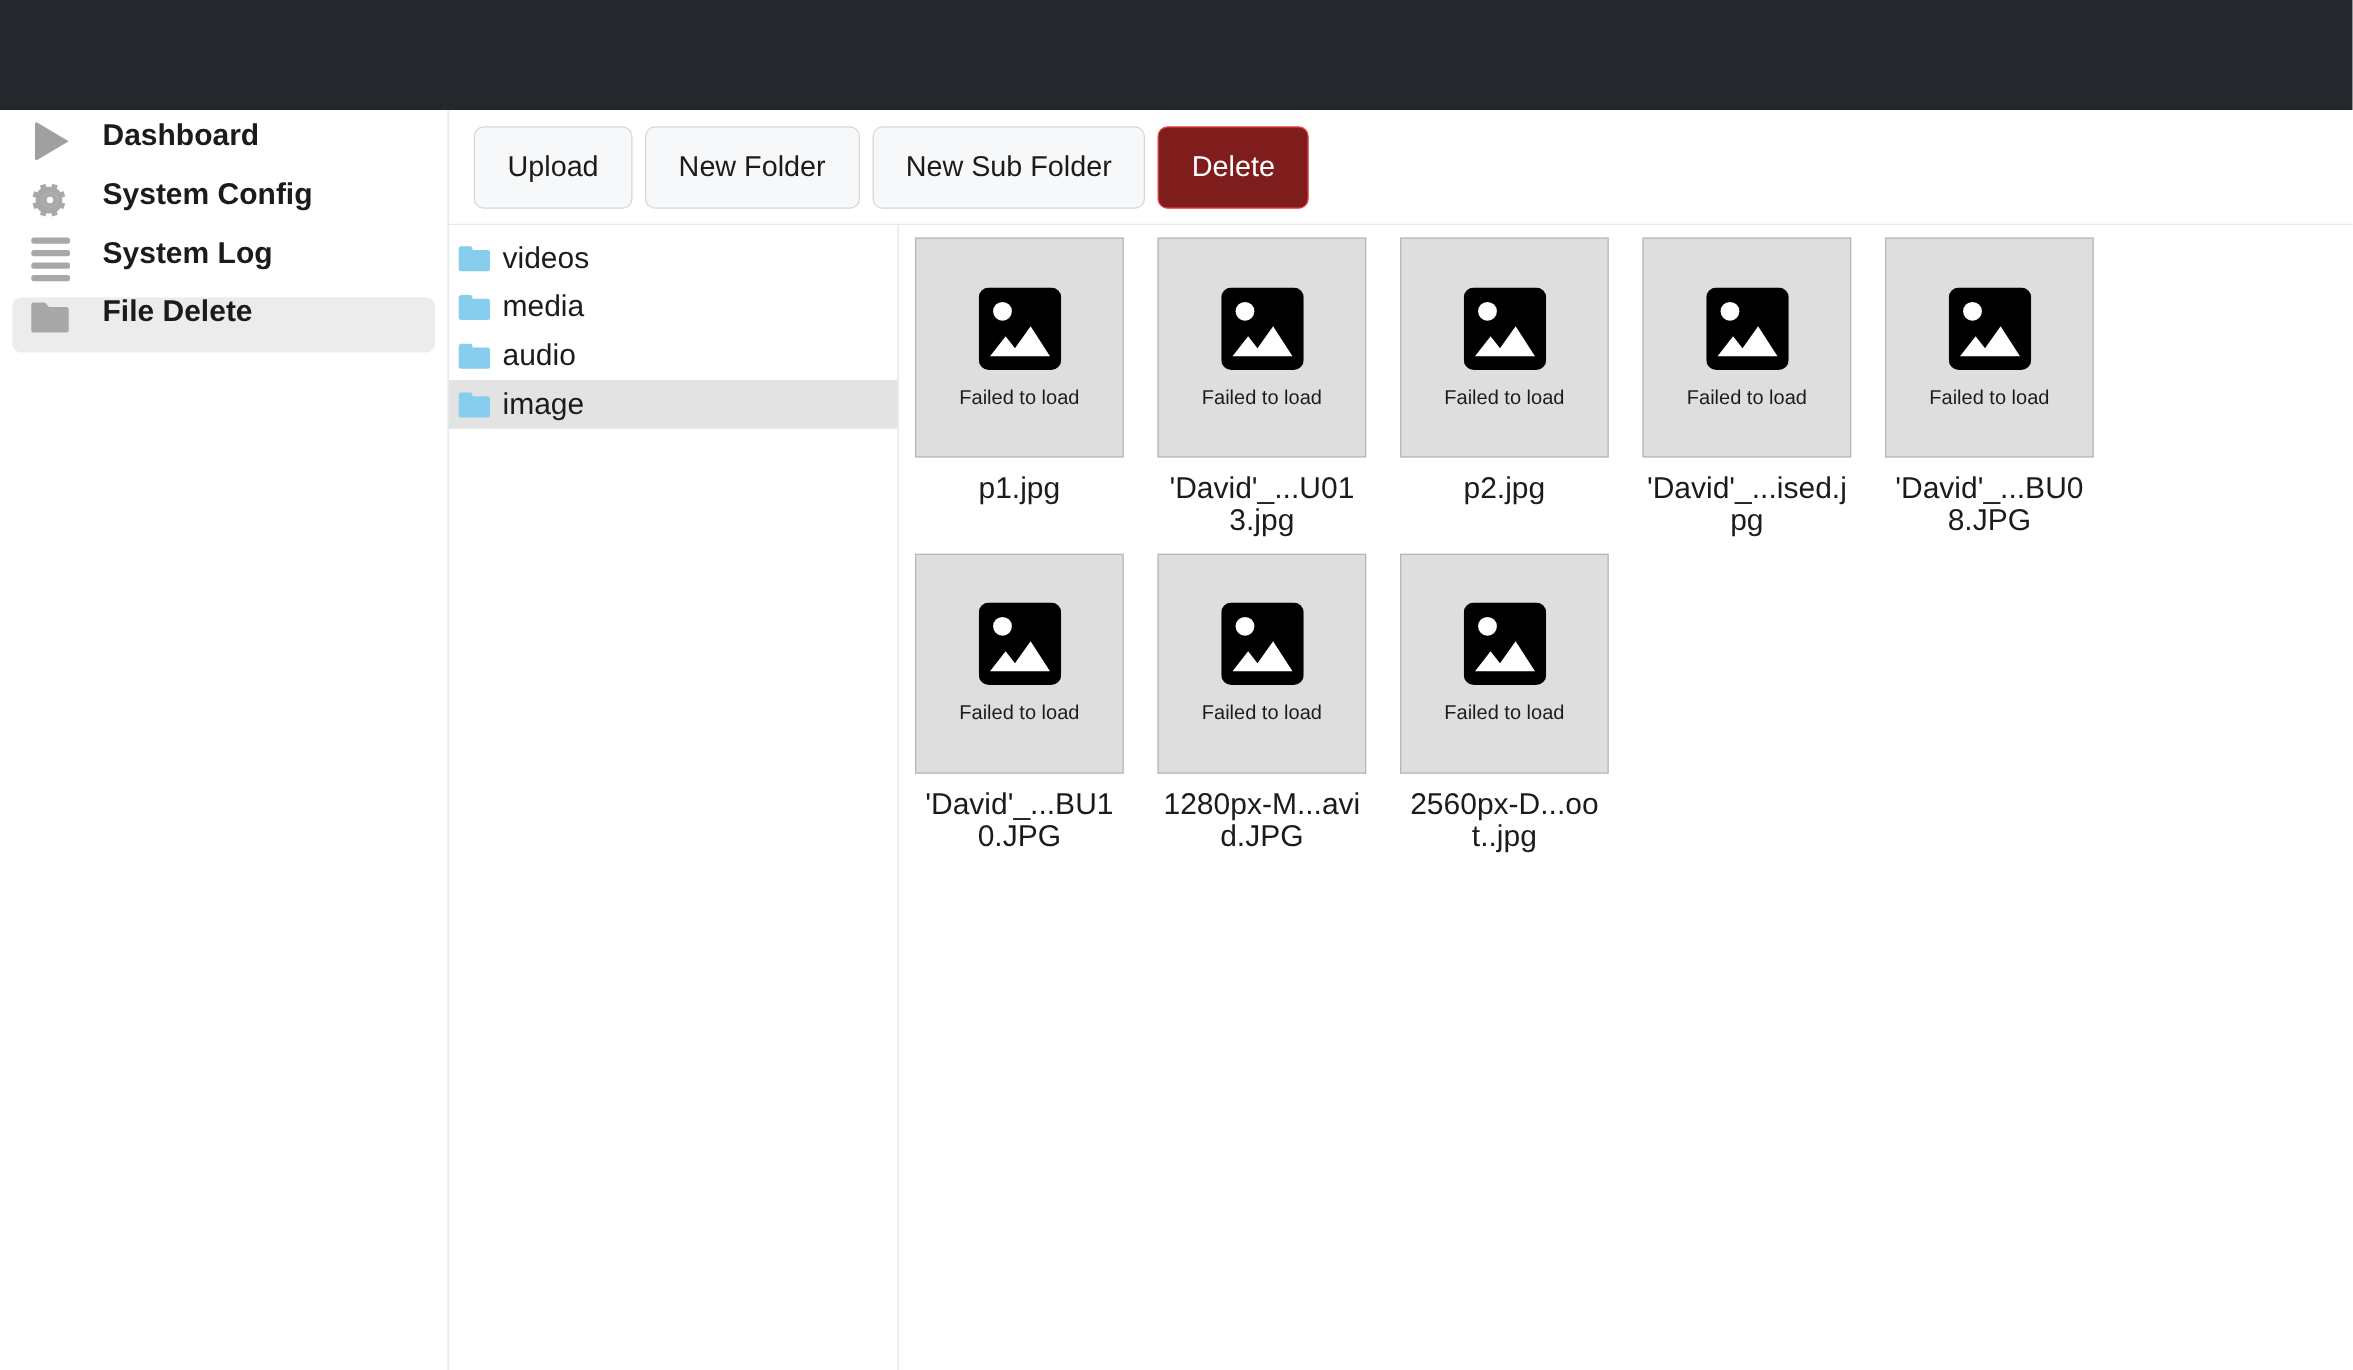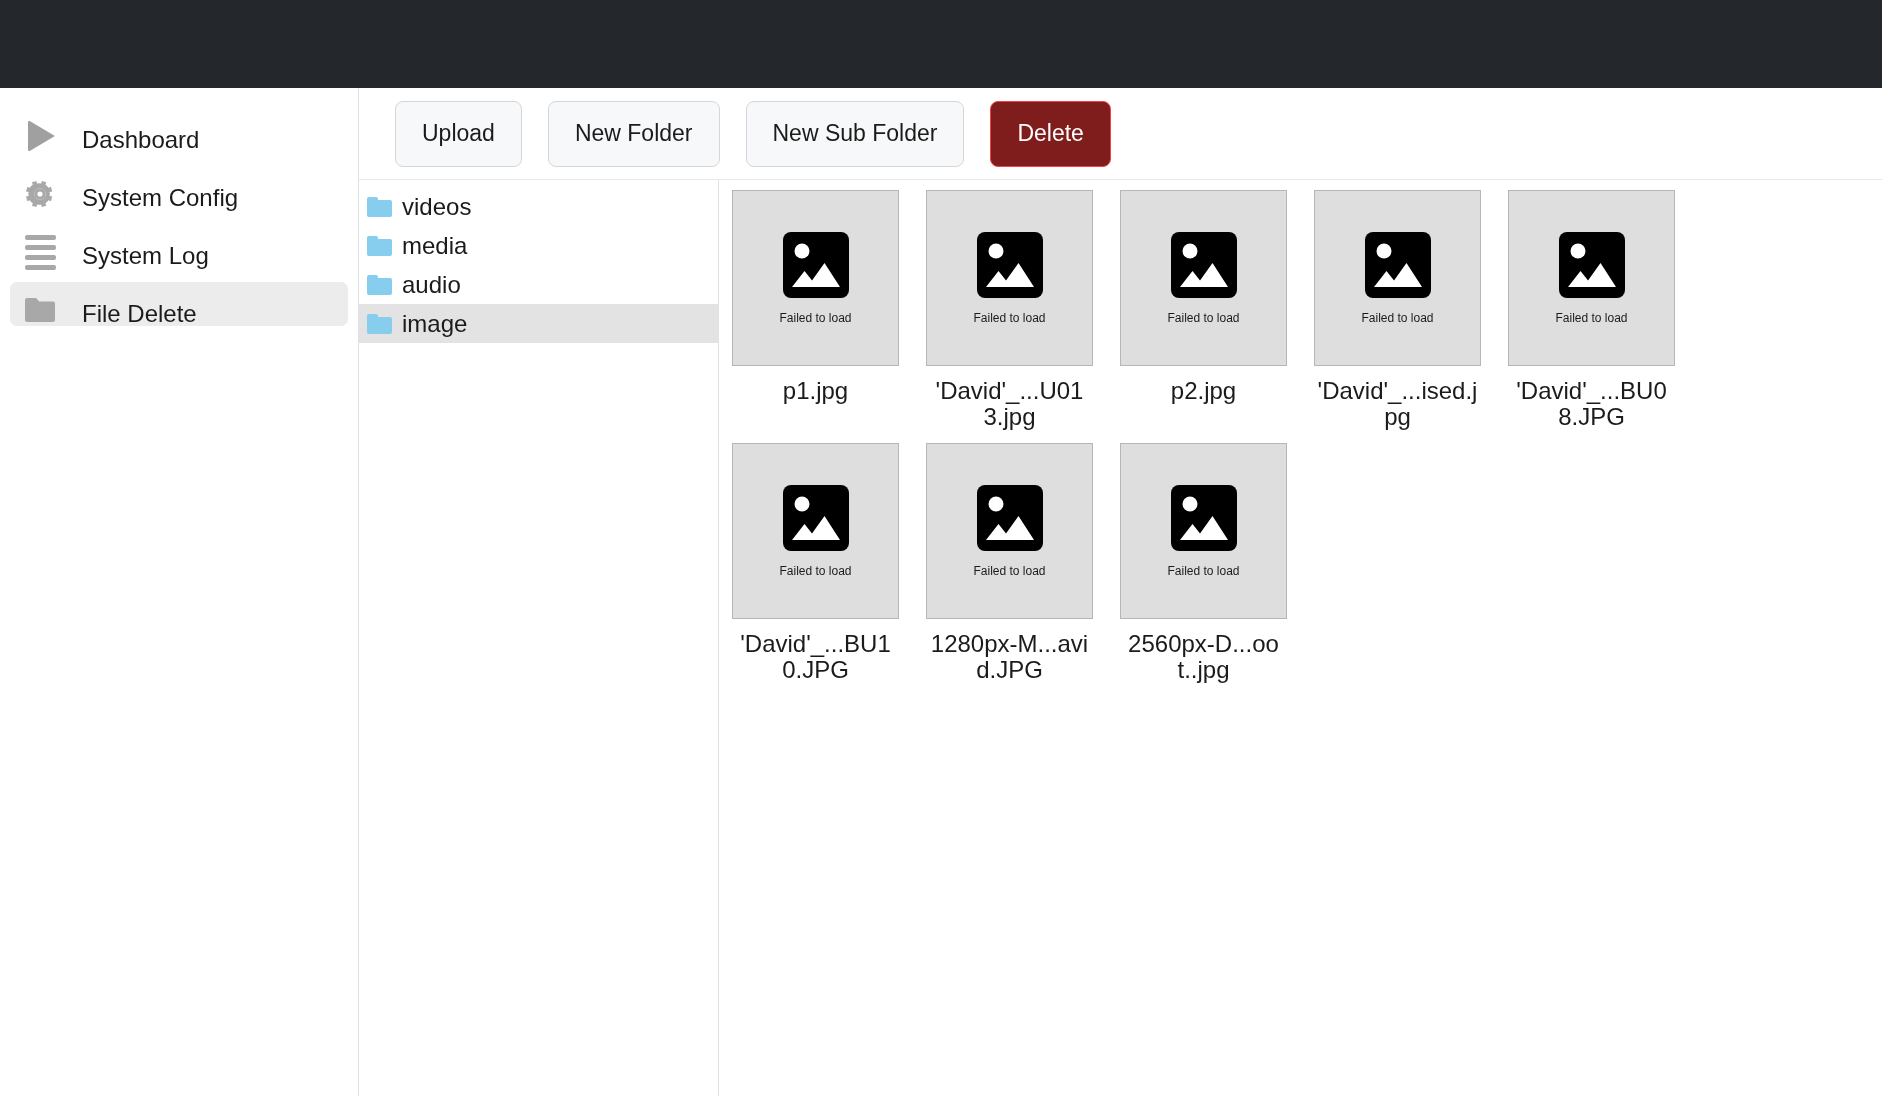--- a/index.html
+++ b/index.html
@@ -43,26 +43,27 @@
     left: 0; top: 0;
     width: 359px;
     height: 1008px;
     background: #ffffff;
     border-right: 1px solid #dfe3e6;
     box-sizing: border-box;
     padding-top: 6px;
   }
   .side-item {
     display: flex;
-    align-items: flex-end;
+    align-items: flex-start;
     height: 44px;
-    margin: 14px 10px;
+    margin: 3px 10px;
     padding-left: 12px;
     border-radius: 7px;
     box-sizing: border-box;
+    font-weight: bold;
   }
   .side-item.active {
     background: #ececec;
   }
   .side-icon {
     width: 36px;
     height: 32px;
     flex: 0 0 36px;
     display: flex;
     align-items: center;
@@ -123,21 +124,20 @@
     margin-right: 10px;
     border: 1px solid #d3d7da;
     border-radius: 8px;
     background: #f7f8f9;
     color: #1b1b1b;
     font-size: 23px;
     font-family: "Liberation Sans", sans-serif;
     line-height: 51px;
     cursor: pointer;
     white-space: nowrap;
-    margin-left: 16px;
   }
   .btn.danger {
     background: #7f1d1d;
     border-color: #ef4349;
     color: #ffffff;
   }
 
   
   .tree {
     position: absolute;
@@ -209,21 +209,21 @@
     background: #dededf;
     border: 1px solid #b6b6b6;
     box-sizing: border-box;
     display: flex;
     flex-direction: column;
     align-items: center;
     justify-content: center;
   }
   .thumb-icon { margin-bottom: 10px; }
   .thumb-text {
-    font-size: 12px;
+    font-size: 16px;
     color: #1b1b1b;
     line-height: 1;
   }
   .file-name {
     margin-top: 12px;
     font-size: 24px;
     color: #1b1b1b;
     text-align: center;
     line-height: 1.1;
     word-break: break-all;

